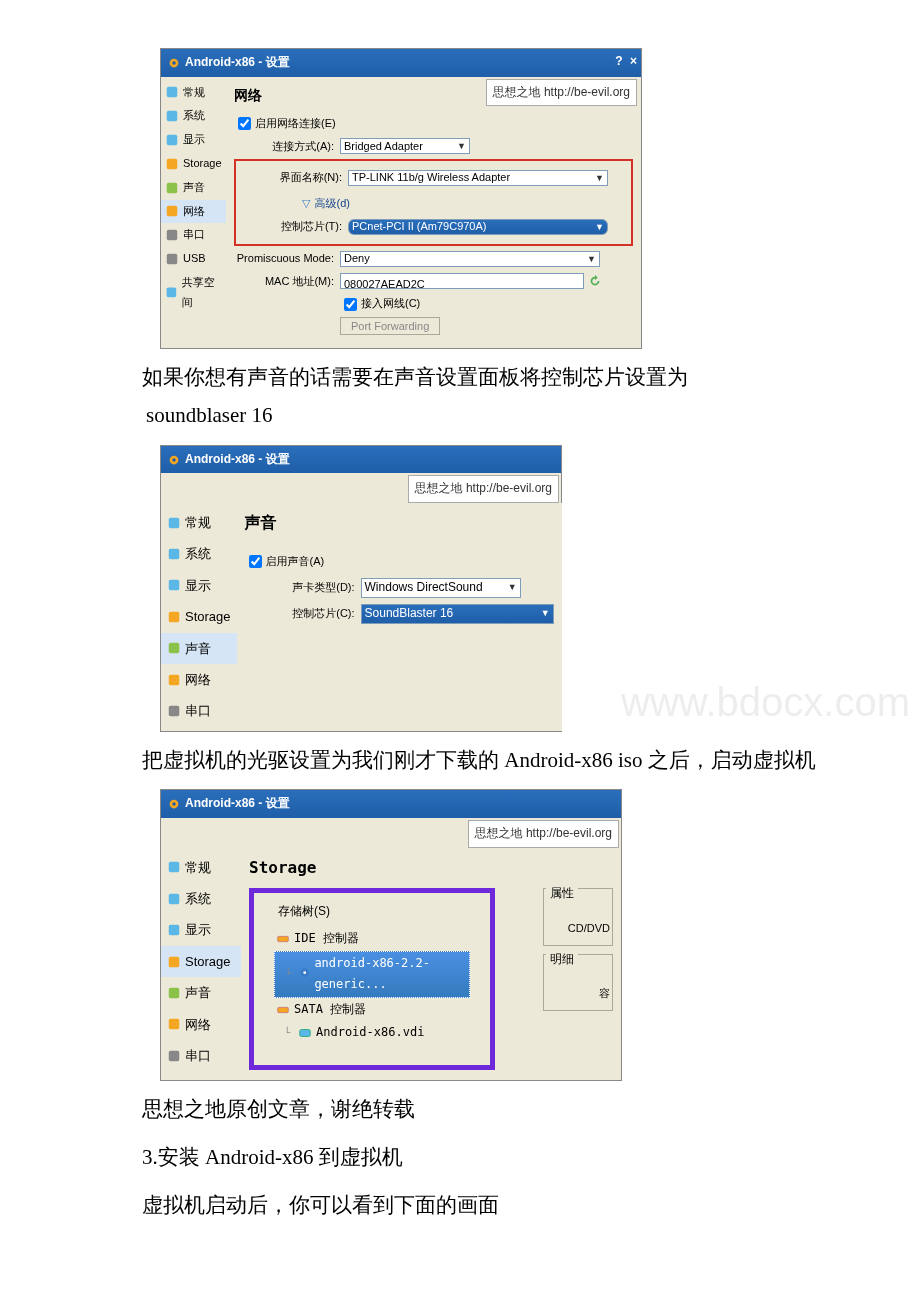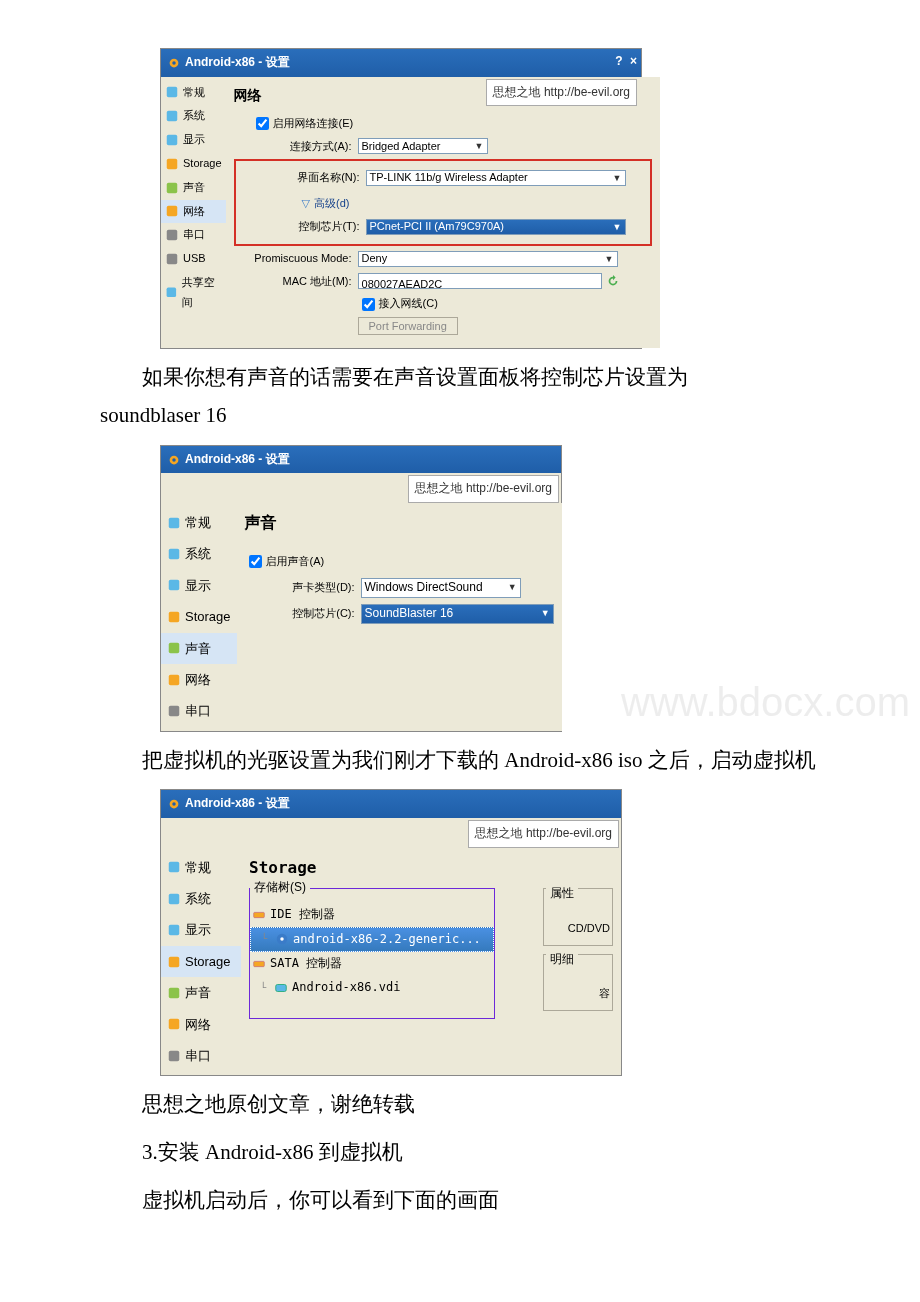--- a/index.html
+++ b/index.html
@@ -10,21 +10,21 @@
     line-height: 1.8;
     color: #000;
     background: #fff;
     width: 920px;
     box-sizing: border-box;
   }
   .para {
     margin: 10px 0;
     text-indent: 2em;
   }
-  .para-noindent { text-indent: 0; }
+  .para-noindent { text-indent: 0; margin-left: 46px; }
   .eng { font-family: "Times New Roman", serif; }
   .screenshot-wrap { margin: 8px 0 8px 60px; }
   .vbox-window {
     background: #ece9d8;
     border: 1px solid #888;
     font-family: "SimSun", Tahoma, sans-serif;
     font-size: 12px;
     color: #000;
   }
   .titlebar {
@@ -86,21 +86,21 @@
     font-size:11px;
   }
   .tab {
     padding: 2px 8px;
     border: 1px solid #aca899;
     border-bottom: none;
     background:#ece9d8;
     margin-right:-1px;
   }
   .tab.active { background:#fff; position:relative; top:1px; }
-  .row { display:flex; align-items:center; margin:3px 18px; font-size:11px; }
+  .row { display:flex; align-items:center; margin:3px 0; font-size:11px; }
   .row .lbl { width:100px; text-align:right; padding-right:6px; }
   .sel, .inp {
     font-family: Tahoma, sans-serif;
     font-size:11px;
     border:1px solid #7f9db9;
     background:#fff;
     padding:1px 3px;
     height:16px;
     box-sizing:border-box;
   }
@@ -139,22 +139,22 @@
     pointer-events:none;
     white-space:nowrap;
   }
   
   .shot3 { width: 460px; }
   .shot3 .sidebar { width:80px; }
   .shot3 .sb-item { font-size:13px; padding:4px 6px; }
   .shot3 .content { font-size:13px; display:flex; gap:8px; }
   .shot3 .section-title { font-family: monospace; font-size:16px; }
   .tree-fieldset {
-    border:1px solid #6d28d9;
-    padding:0;
+    border:5px solid #6d28d9;
+    padding:20px;
     flex:1;
   }
   .tree-fieldset .legend { font-size:12px; position:relative; top:-14px; background:#ece9d8; padding:0 4px; display:inline-block; }
   .tree-list { margin-top:-10px; font-family: monospace; font-size:12px; }
   .tree-item { display:flex; align-items:center; gap:4px; padding:1px 2px; }
   .tree-item.sub { padding-left:24px; position:relative; }
   .tree-item.sub::before { content:"└"; position:absolute; left:10px; color:#888; font-size:10px; }
   .tree-item.selected { background: linear-gradient(#4a90e2,#357abd); color:#fff; border:1px dotted #fff; }
   .tree-ico { width:14px; height:14px; display:inline-block; }
   .tree-ico svg { display:block; }
@@ -279,21 +279,21 @@
               <span>TP-LINK 11b/g Wireless Adapter</span>
                 <span class="dd">▼</span>
             </div>
           </div>
           <div class="advanced-toggle">
             <span style="color:#3a7bc8;">▽</span>
             <span>高级(d)</span>
           </div>
           <div class="row">
             <span class="lbl">控制芯片(T):</span>
-            <div class="sel blue" style="width:260px;">
+            <div class="sel blue" style="width:260px;border-radius:6px;">
               <span>PCnet-PCI II (Am79C970A)</span>
                 <span class="dd" style="color:#fff;">▼</span>
             </div>
           </div>
         </div>
         <div class="row">
           <span class="lbl">Promiscuous Mode:</span>
           <div class="sel" style="width:260px;">
             <span>Deny</span>
               <span class="dd">▼</span>

